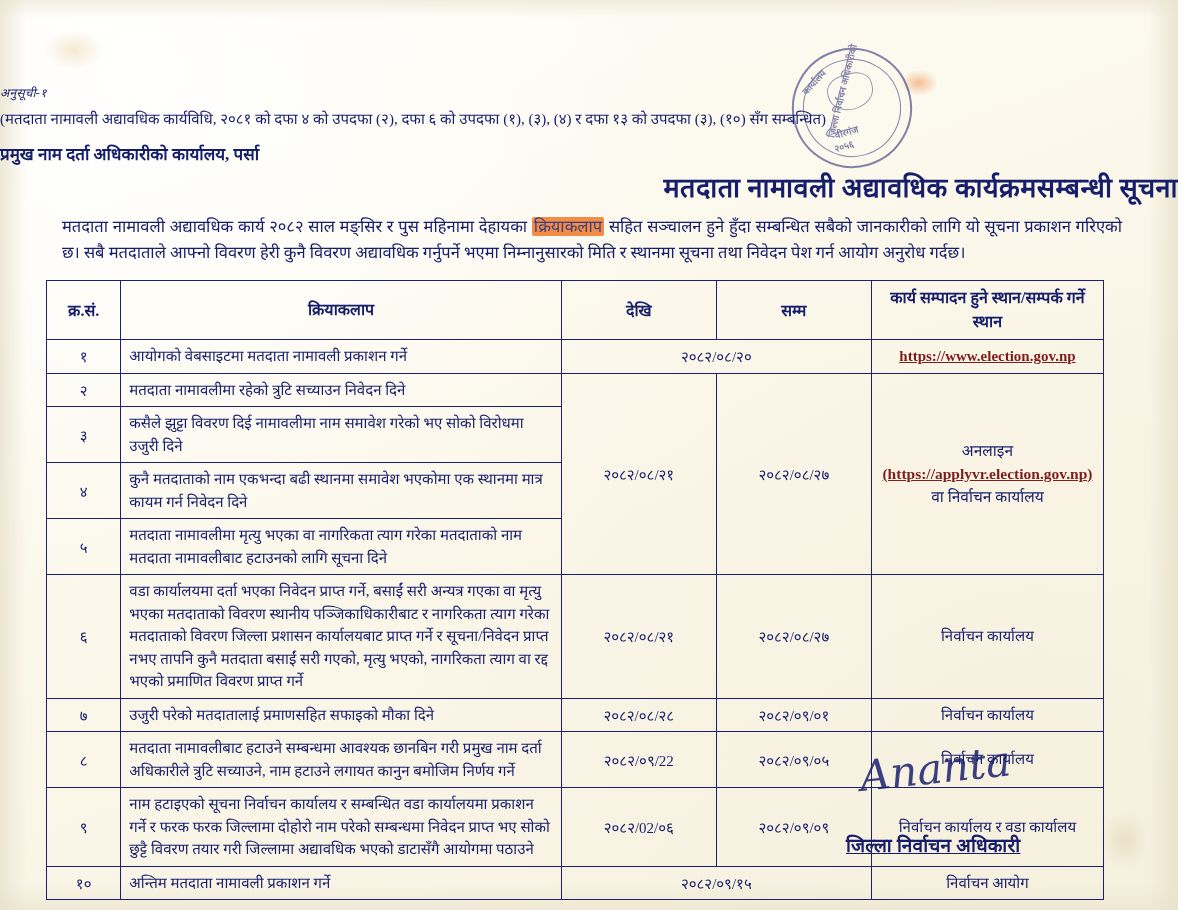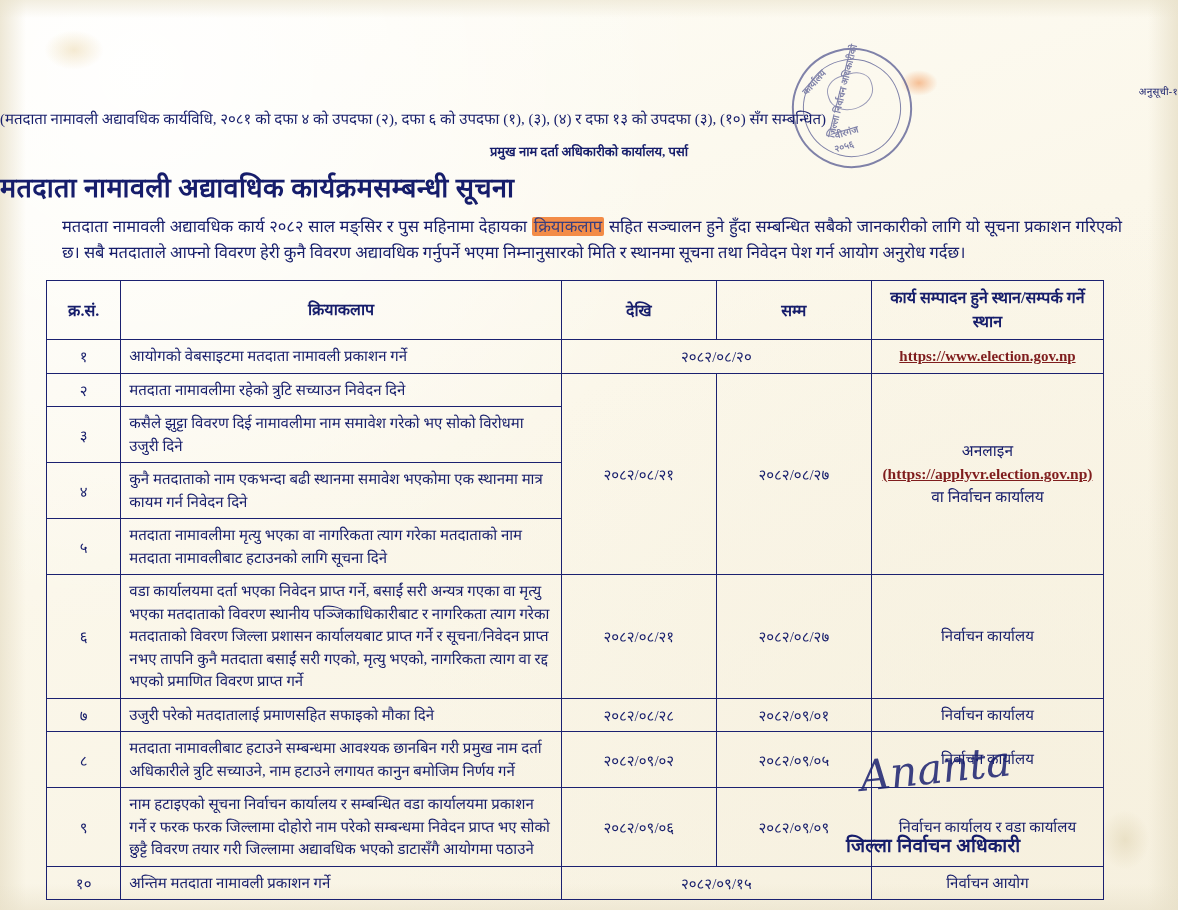--- a/index.html
+++ b/index.html
@@ -52,44 +52,45 @@
     position: absolute;
     left: 0; top: 0;
     width: 1178px;
     height: 910px;
   }
 
   .annex-label {
     position: absolute;
     left: 0; right: 0;
     top: 84px;
-    text-align: right;
-    font-size: 10px;
+    text-align: left;
+    font-size: 12px;
     letter-spacing: .3px;
+    font-style: italic;
   }
   .ref-line {
     position: absolute;
     left: 0; right: 0;
     top: 108px;
     text-align: left;
     font-size: 15px;
   }
   .office-line {
     position: absolute;
     left: 0; right: 0;
     top: 142px;
-    text-align: center;
-    font-size: 13px;
+    text-align: left;
+    font-size: 17px;
     font-weight: bold;
   }
   .doc-title {
     position: absolute;
     left: 0; right: 0;
     top: 168px;
-    text-align: left;
+    text-align: right;
     font-size: 27px;
     font-weight: bold;
     letter-spacing: .4px;
   }
 
   .intro {
     position: absolute;
     left: 62px;
     right: 56px;
     top: 214px;
@@ -193,20 +194,21 @@
     opacity: .85;
     pointer-events: none;
   }
   .sig-title {
     position: absolute;
     left: 846px;
     top: 832px;
     font-size: 19px;
     font-weight: bold;
     letter-spacing: .2px;
+    text-decoration: underline;
   }
   .smudge-1 {
     position: absolute;
     left: 900px; top: 70px;
     width: 38px; height: 26px;
     background: radial-gradient(ellipse at center, rgba(238,120,40,.45), rgba(238,120,40,0) 70%);
   }
   .smudge-2 {
     position: absolute;
     left: 44px; top: 30px;
@@ -310,29 +312,29 @@
         <td class="c-sn">७</td>
         <td class="c-act">उजुरी परेको मतदातालाई प्रमाणसहित सफाइको मौका दिने</td>
         <td class="c-from">२०८२/०८/२८</td>
         <td class="c-to">२०८२/०९/०१</td>
         <td class="c-place">निर्वाचन कार्यालय</td>
       </tr>
 
       <tr>
         <td class="c-sn">८</td>
         <td class="c-act">मतदाता नामावलीबाट हटाउने सम्बन्धमा आवश्यक छानबिन गरी प्रमुख नाम दर्ता अधिकारीले त्रुटि सच्याउने, नाम हटाउने लगायत कानुन बमोजिम निर्णय गर्ने</td>
-        <td class="c-from">२०८२/०९/०२</td>
+        <td class="c-from">२०८२/०९/22</td>
         <td class="c-to">२०८२/०९/०५</td>
         <td class="c-place">निर्वाचन कार्यालय</td>
       </tr>
 
       <tr>
         <td class="c-sn">९</td>
         <td class="c-act">नाम हटाइएको सूचना निर्वाचन कार्यालय र सम्बन्धित वडा कार्यालयमा प्रकाशन गर्ने र फरक फरक जिल्लामा दोहोरो नाम परेको सम्बन्धमा निवेदन प्राप्त भए सोको छुट्टै विवरण तयार गरी जिल्लामा अद्यावधिक भएको डाटासँगै आयोगमा पठाउने</td>
-        <td class="c-from">२०८२/०९/०६</td>
+        <td class="c-from">२०८२/02/०६</td>
         <td class="c-to">२०८२/०९/०९</td>
         <td class="c-place">निर्वाचन कार्यालय र वडा कार्यालय</td>
       </tr>
 
       <tr>
         <td class="c-sn">१०</td>
         <td class="c-act">अन्तिम मतदाता नामावली प्रकाशन गर्ने</td>
         <td class="c-from" colspan="2" style="text-align:center">२०८२/०९/१५</td>
         <td class="c-place">निर्वाचन आयोग</td>
       </tr>

